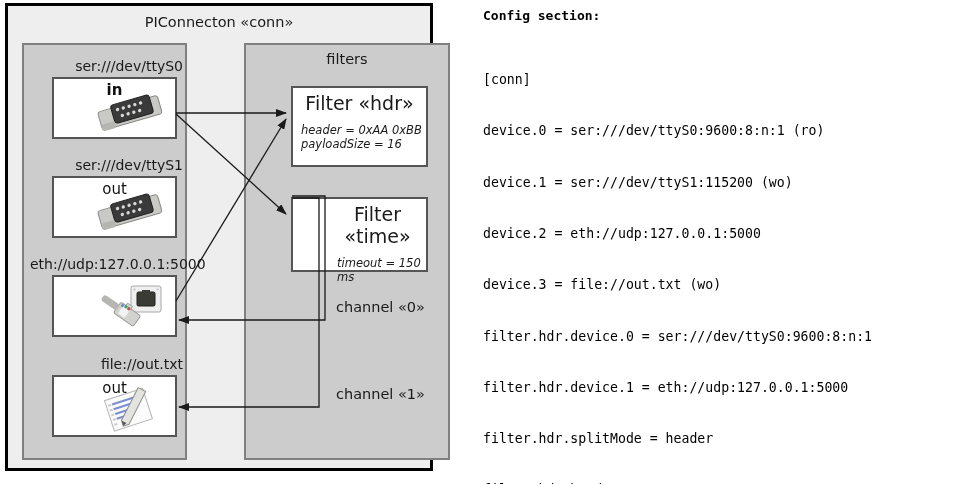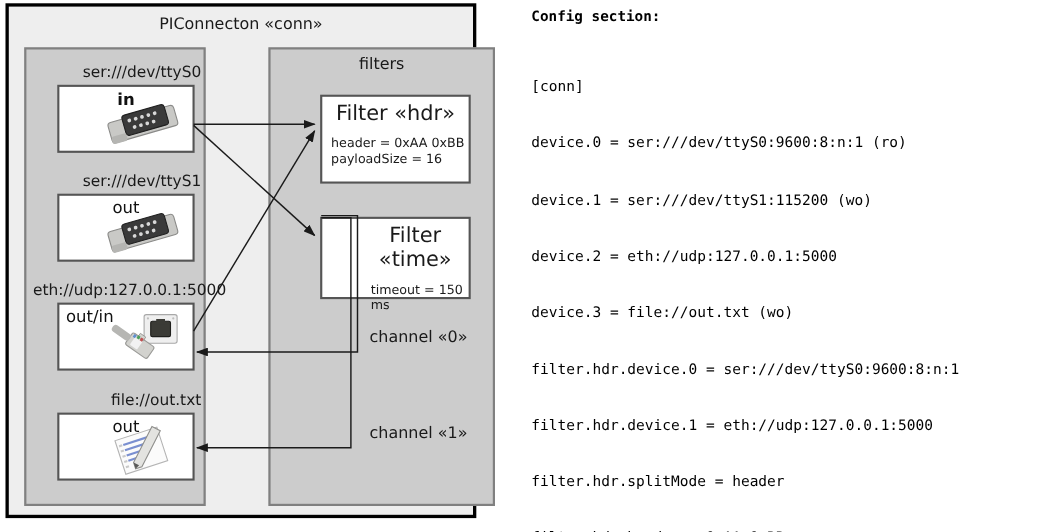--- a/index.html
+++ b/index.html
@@ -108,20 +108,21 @@
     margin-top: 4px;
     text-align: center;
     font-size: 19px;
     color: #1a1a1a;
   }
   .filter-props {
     margin: 9px 0 0 8px;
     font-size: 11.5px;
     line-height: 14px;
     color: #1a1a1a;
+    font-style: italic;
   }
 
   
   .channel-label {
     position: absolute;
     font-size: 14.5px;
     color: #1a1a1a;
     white-space: nowrap;
   }
 
@@ -207,21 +208,20 @@
               <circle cx="41" cy="26" r="1.7"></circle>
                 <circle cx="47" cy="26" r="1.7"></circle>
             </g>
             <rect x="6" y="29" width="14" height="7" rx="2" fill="#b5b5b2"></rect>
           </g>
         </svg>
       </div>
 
       <div class="device-label" style="top:211px;">eth://udp:127.0.0.1:5000</div>
       <div class="device" style="top:230px;">
-        <div class="device-dir left">out/in</div>
         <svg class="device-icon" viewBox="0 0 76 48">
           <rect x="38" y="1" width="30" height="26" rx="2" fill="#efefef" stroke="#a8a8a8" stroke-width="1"></rect>
           <rect x="44" y="7" width="18" height="14" rx="1.5" fill="#3b3b36" stroke="#1f1f1c" stroke-width="1"></rect>
           <rect x="49" y="5" width="8" height="5" fill="#3b3b36"></rect>
           <circle cx="41.5" cy="4.5" r="1" fill="#bdbdbd"></circle>
           <circle cx="64.5" cy="4.5" r="1" fill="#bdbdbd"></circle>
           <g transform="rotate(35 36 30)">
             <rect x="22" y="24" width="24" height="13" rx="2" fill="#d2d2ce" stroke="#9a9a97" stroke-width="1"></rect>
             <rect x="26" y="26" width="8" height="9" rx="1" fill="#f2f2f2"></rect>
             <rect x="28" y="21" width="6" height="4" fill="#d2d2ce" stroke="#9a9a97" stroke-width="0.8"></rect>

